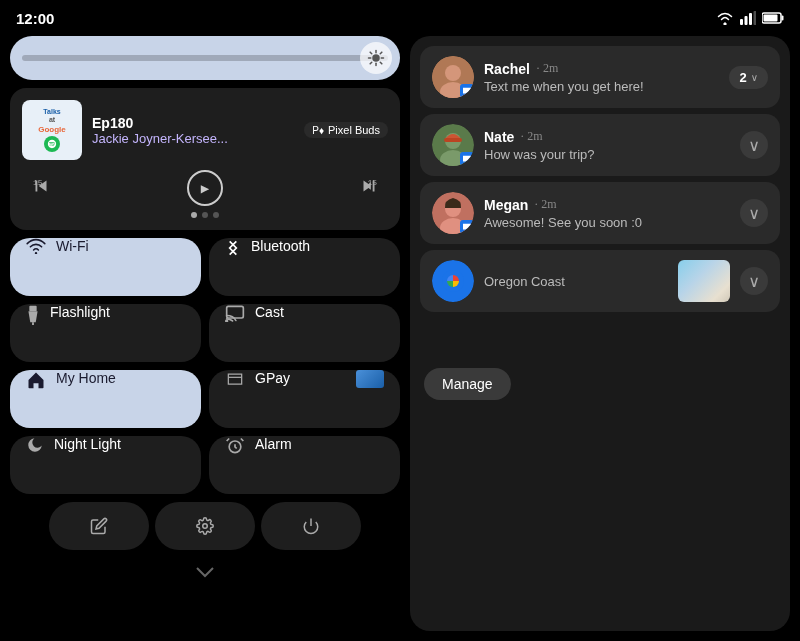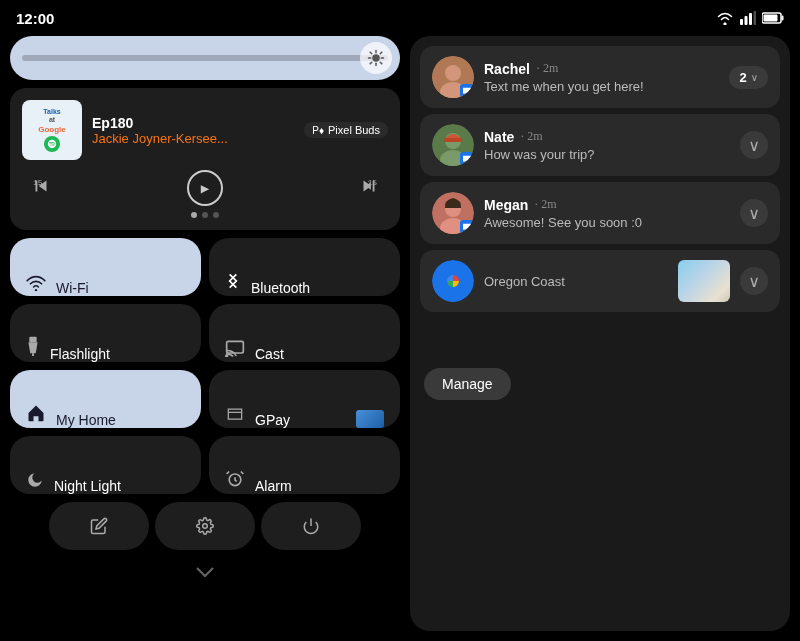--- a/index.html
+++ b/index.html
@@ -109,21 +109,21 @@
     .media-info {
       flex: 1;
     }
     .media-episode {
       font-size: 14px;
       font-weight: 600;
       color: #fff;
     }
     .media-title {
       font-size: 13px;
-      color: #f97316;
+      color: #c4b5fd;
     }
     .media-source {
       font-size: 11px;
       color: #aaa;
     }
     .pixel-buds-badge {
       display: flex;
       align-items: center;
       gap: 4px;
       background: #2a2a2a;
@@ -172,21 +172,21 @@
     .toggle-grid {
       display: grid;
       grid-template-columns: 1fr 1fr;
       gap: 8px;
     }
     .toggle-tile {
       background: #1e1e1e;
       border-radius: 20px;
       height: 58px;
       display: flex;
-      align-items: flex-end;
+      align-items: flex-start;
       padding: 0 16px;
       gap: 10px;
       cursor: pointer;
     }
     .toggle-tile.active {
       background: #c8d4e8;
       color: #1a1a2e;
     }
     .toggle-tile.active .tile-label {
       color: #1a1a2e;

